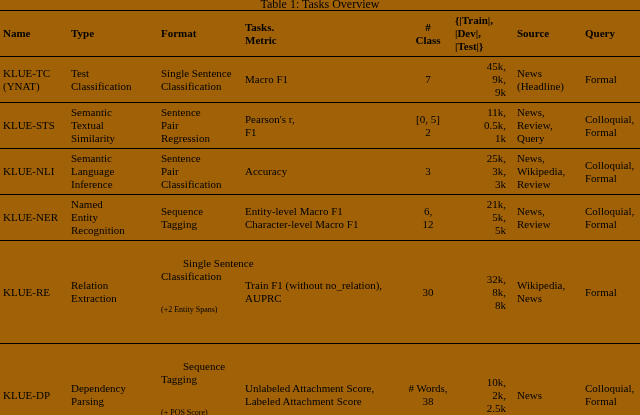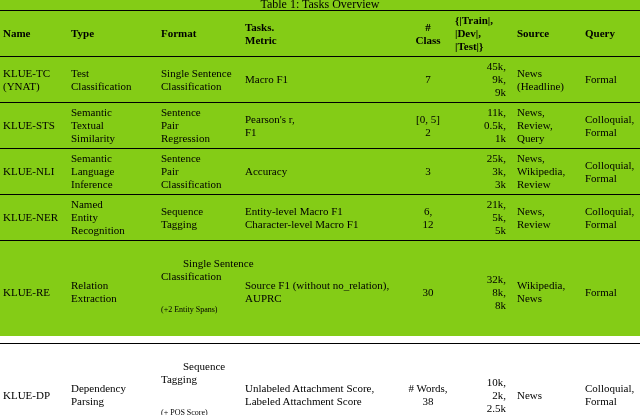--- a/index.html
+++ b/index.html
@@ -2,21 +2,21 @@
 <html><head>
 <meta charset="utf-8">
 <style>
   * { margin:0; padding:0; box-sizing:border-box; }
   html,body { background:#ffffff; }
   body {
     width:640px; height:415px; overflow:hidden;
     font-family:"Liberation Serif", serif;
     color:#000;
   }
-  .page { width:640px; height:336px; background:#84cc16; position:relative; }
+  .page { width:640px; height:415px; background:#a16207; position:relative; }
 
   
   .caption-crop { height:10px; overflow:hidden; text-align:center; }
   .caption-crop span {
     display:inline-block; position:relative; top:-6px;
     font-size:12px; line-height:14px;
   }
 
   table.tbl {
     width:640px;
@@ -160,21 +160,21 @@
 
     <tr>
       <td>KLUE-RE</td>
       <td>Relation
 Extraction</td>
       <td>
         <span>Single Sentence
 Classification</span>
         <span class="note">(+2 Entity Spans)</span>
       </td>
-      <td>Source F1 (without no_relation),
+      <td>Train F1 (without no_relation),
 AUPRC</td>
       <td class="c-class">30</td>
       <td class="c-split">32k,
 8k,
 8k</td>
       <td>Wikipedia,
 News</td>
       <td>Formal</td>
     </tr>
 

